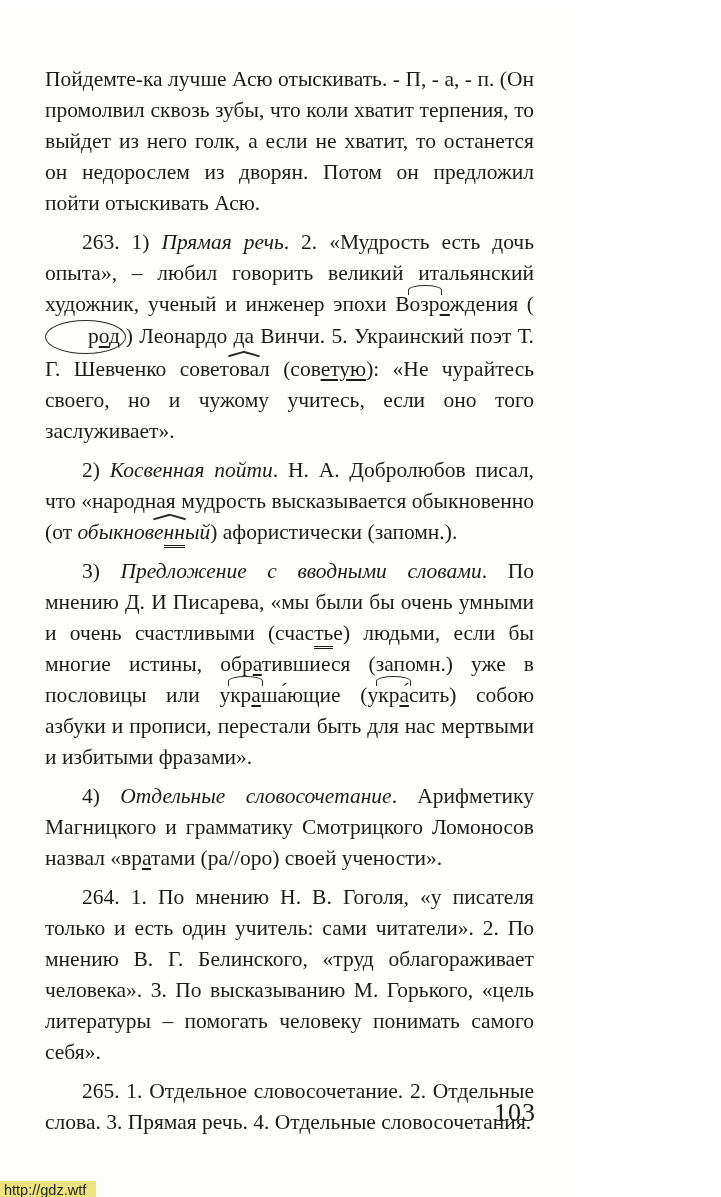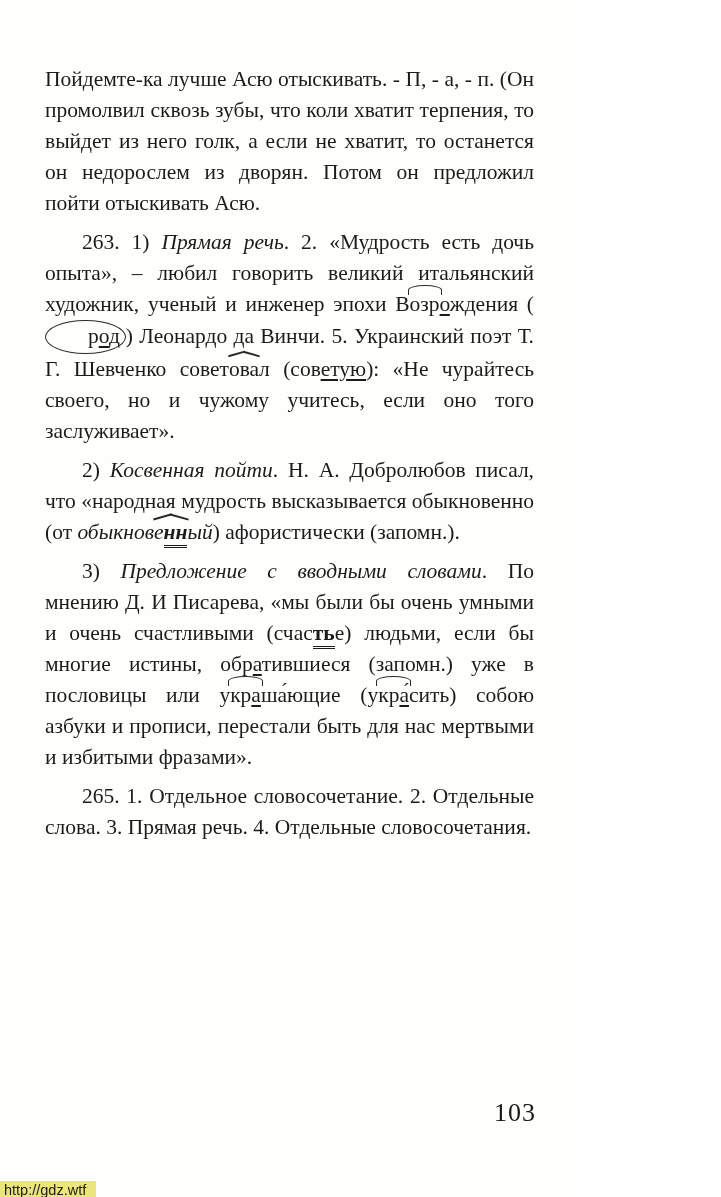--- a/index.html
+++ b/index.html
@@ -29,21 +29,20 @@
   .para u {
     text-decoration: underline;
     text-decoration-thickness: 1.5px;
     text-underline-offset: 3px;
   }
   
   .du {
     text-decoration: none;
     border-bottom: 3px double #1b1b1b;
     padding-bottom: 1px;
-    font-weight: bold;
   }
   
   .arc { position: relative; }
   .arc::before {
     content: "";
     position: absolute;
     left: -2px; right: -2px;
     top: -7px;
     height: 9px;
     border: 1.6px solid #2a2a2a;
@@ -88,17 +87,19 @@
 </style>
 </head>
 <body>
 
 <div class="page" style="background: rgb(254, 254, 253); color: rgb(27, 27, 27);">
   <div class="text-block">
       <p class="para">Пойдемте-ка лучше Асю отыскивать. - П, - а, - п. (Он промолвил сквозь зубы, что коли хватит терпения, то выйдет из него голк, а если не хватит, то останется он недорослем из дворян. Потом он предложил пойти отыскивать Асю.</p>
       <p class="para indent"><b>263.</b> 1) <i>Прямая речь</i>. 2. «Мудрость есть дочь опыта», – любил говорить великий итальянский художник, ученый и инженер эпохи В<span class="arc">озр</span><u>о</u>ждения (<span class="oval">р<u>о</u>д</span>) Леонардо да Винчи. 5. Украинский поэт Т. Г. Шевченко совет<span class="hat">ова</span>л (сов<u>етую</u>): «Не чурайтесь своего, но и чужому учитесь, если оно того заслуживает».</p>
       <p class="para indent">2) <i>Косвенная пойти</i>. Н. А. Добролюбов писал, что «народная мудрость высказывается обыкновенно (от <i>обыкнов<span class="hat">е<span class="du">нн</span></span>ый</i>) афористически (запомн.).</p>
       <p class="para indent">3) <i>Предложение с вводными словами</i>. По мнению Д. И Писарева, «мы были бы очень умными и очень счастливыми (счас<span class="du">ть</span>е) людьми, если бы многие истины, обр<u>а</u>тившиеся (запомн.) уже в пословицы или у<span class="arc">кр<u>а</u></span>ша́ющие (у<span class="arc">кр<u>а́</u></span>сить) собою азбуки и прописи, перестали быть для нас мертвыми и избитыми фразами».</p>
+      <p class="para indent">4) <i>Отдельные словосочетание</i>. Арифметику Магницкого и грамматику Смотрицкого Ломоносов назвал «вр<u>а</u>тами (ра//оро) своей учености».</p>
+      <p class="para indent"><b>264.</b> 1. По мнению Н. В. Гоголя, «у писателя только и есть один учитель: сами читатели». 2. По мнению В. Г. Белинского, «труд облагораживает человека». 3. По высказыванию М. Горького, «цель литературы – помогать человеку понимать самого себя».</p>
       <p class="para indent"><b>265.</b> 1. Отдельное словосочетание. 2. Отдельные слова. 3. Прямая речь. 4. Отдельные словосочетания.</p>
     </div>
   <div class="page-num">103</div>
   <div class="watermark" style="background: rgb(236, 228, 127); color: rgb(34, 34, 34);">http://gdz.wtf</div>
 </div>
 
 </body></html>

